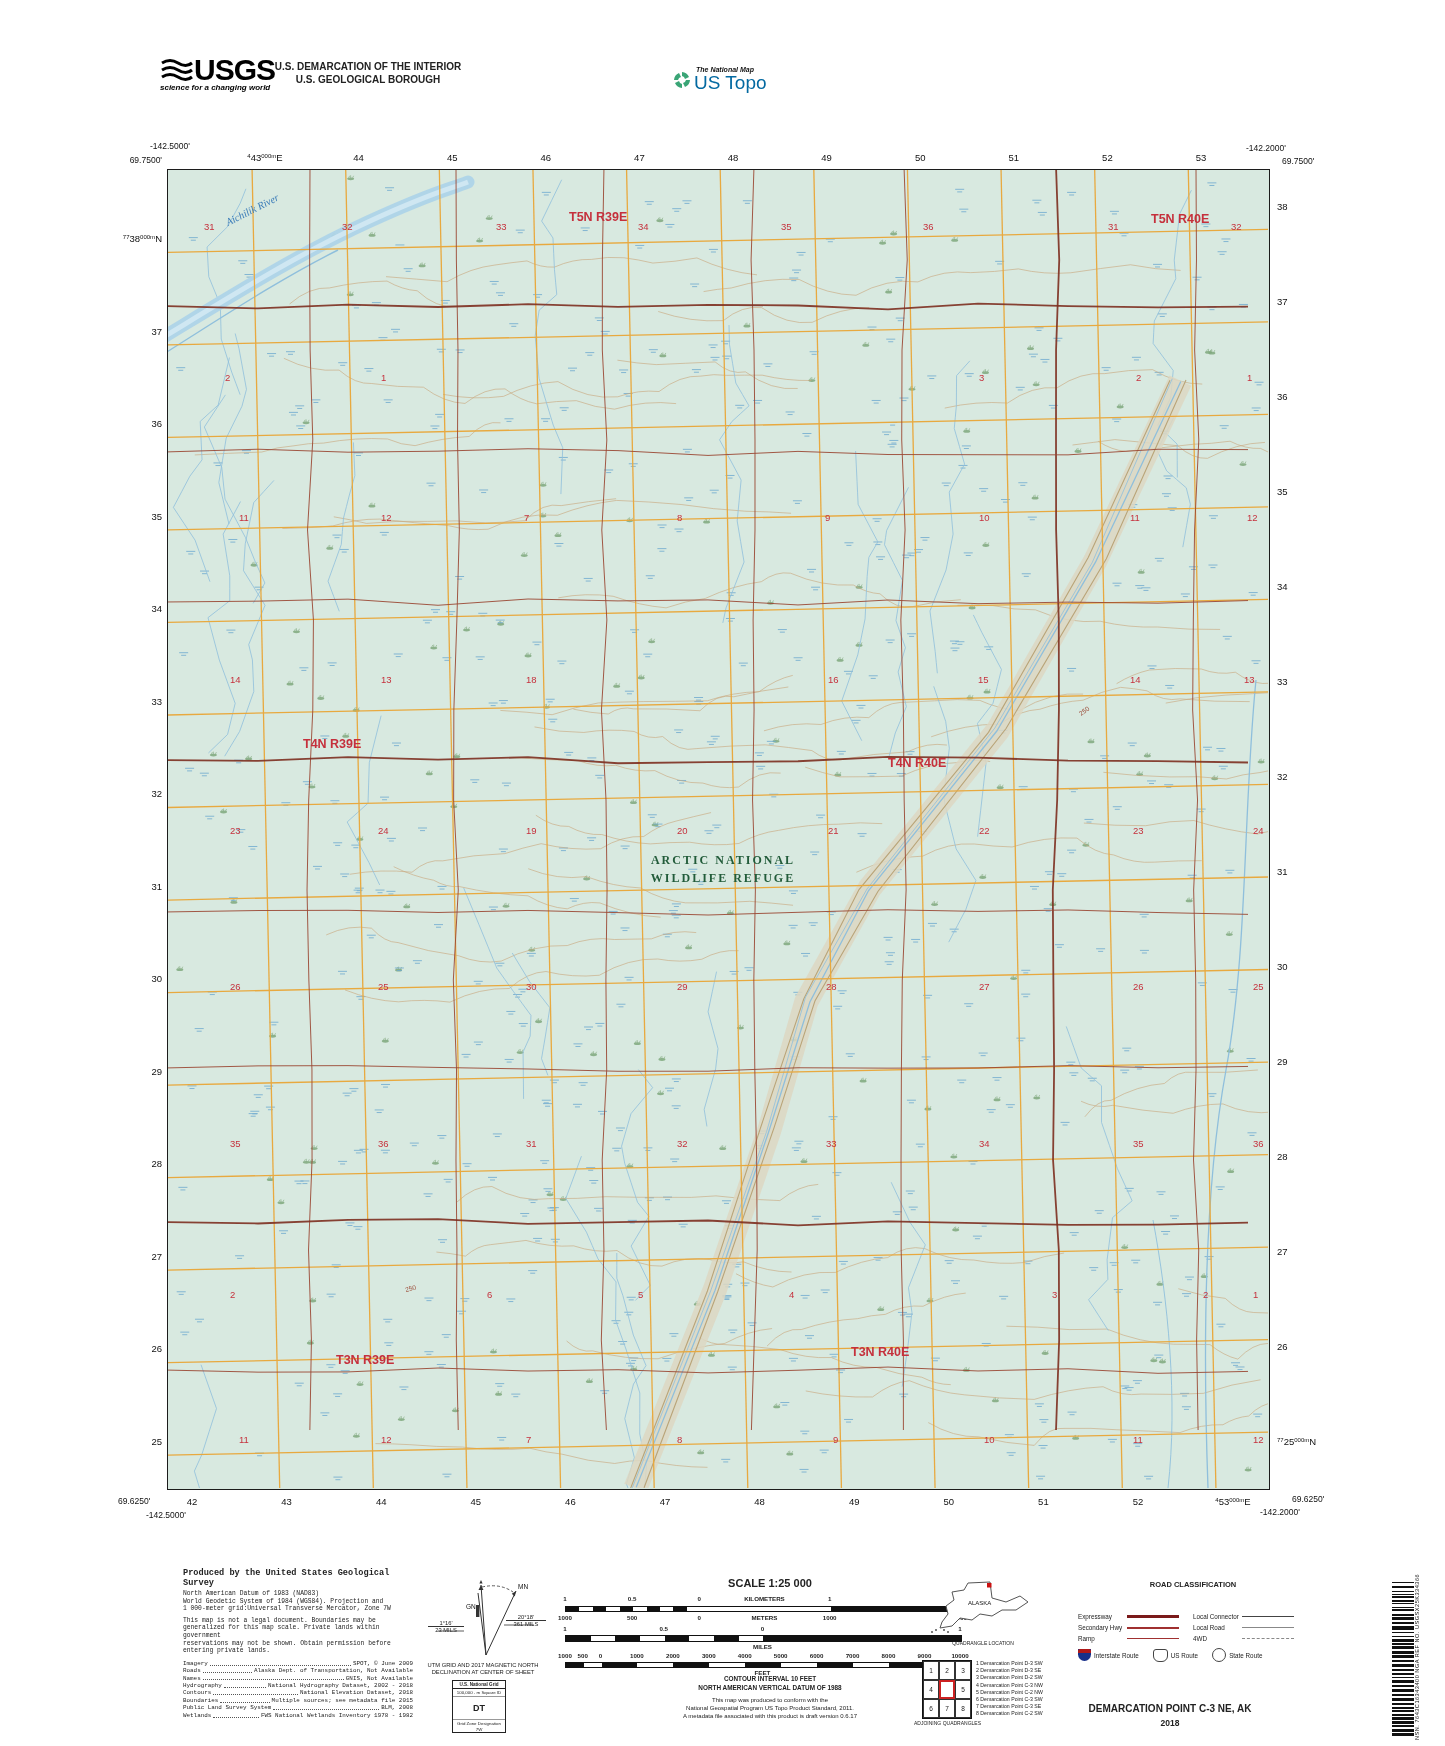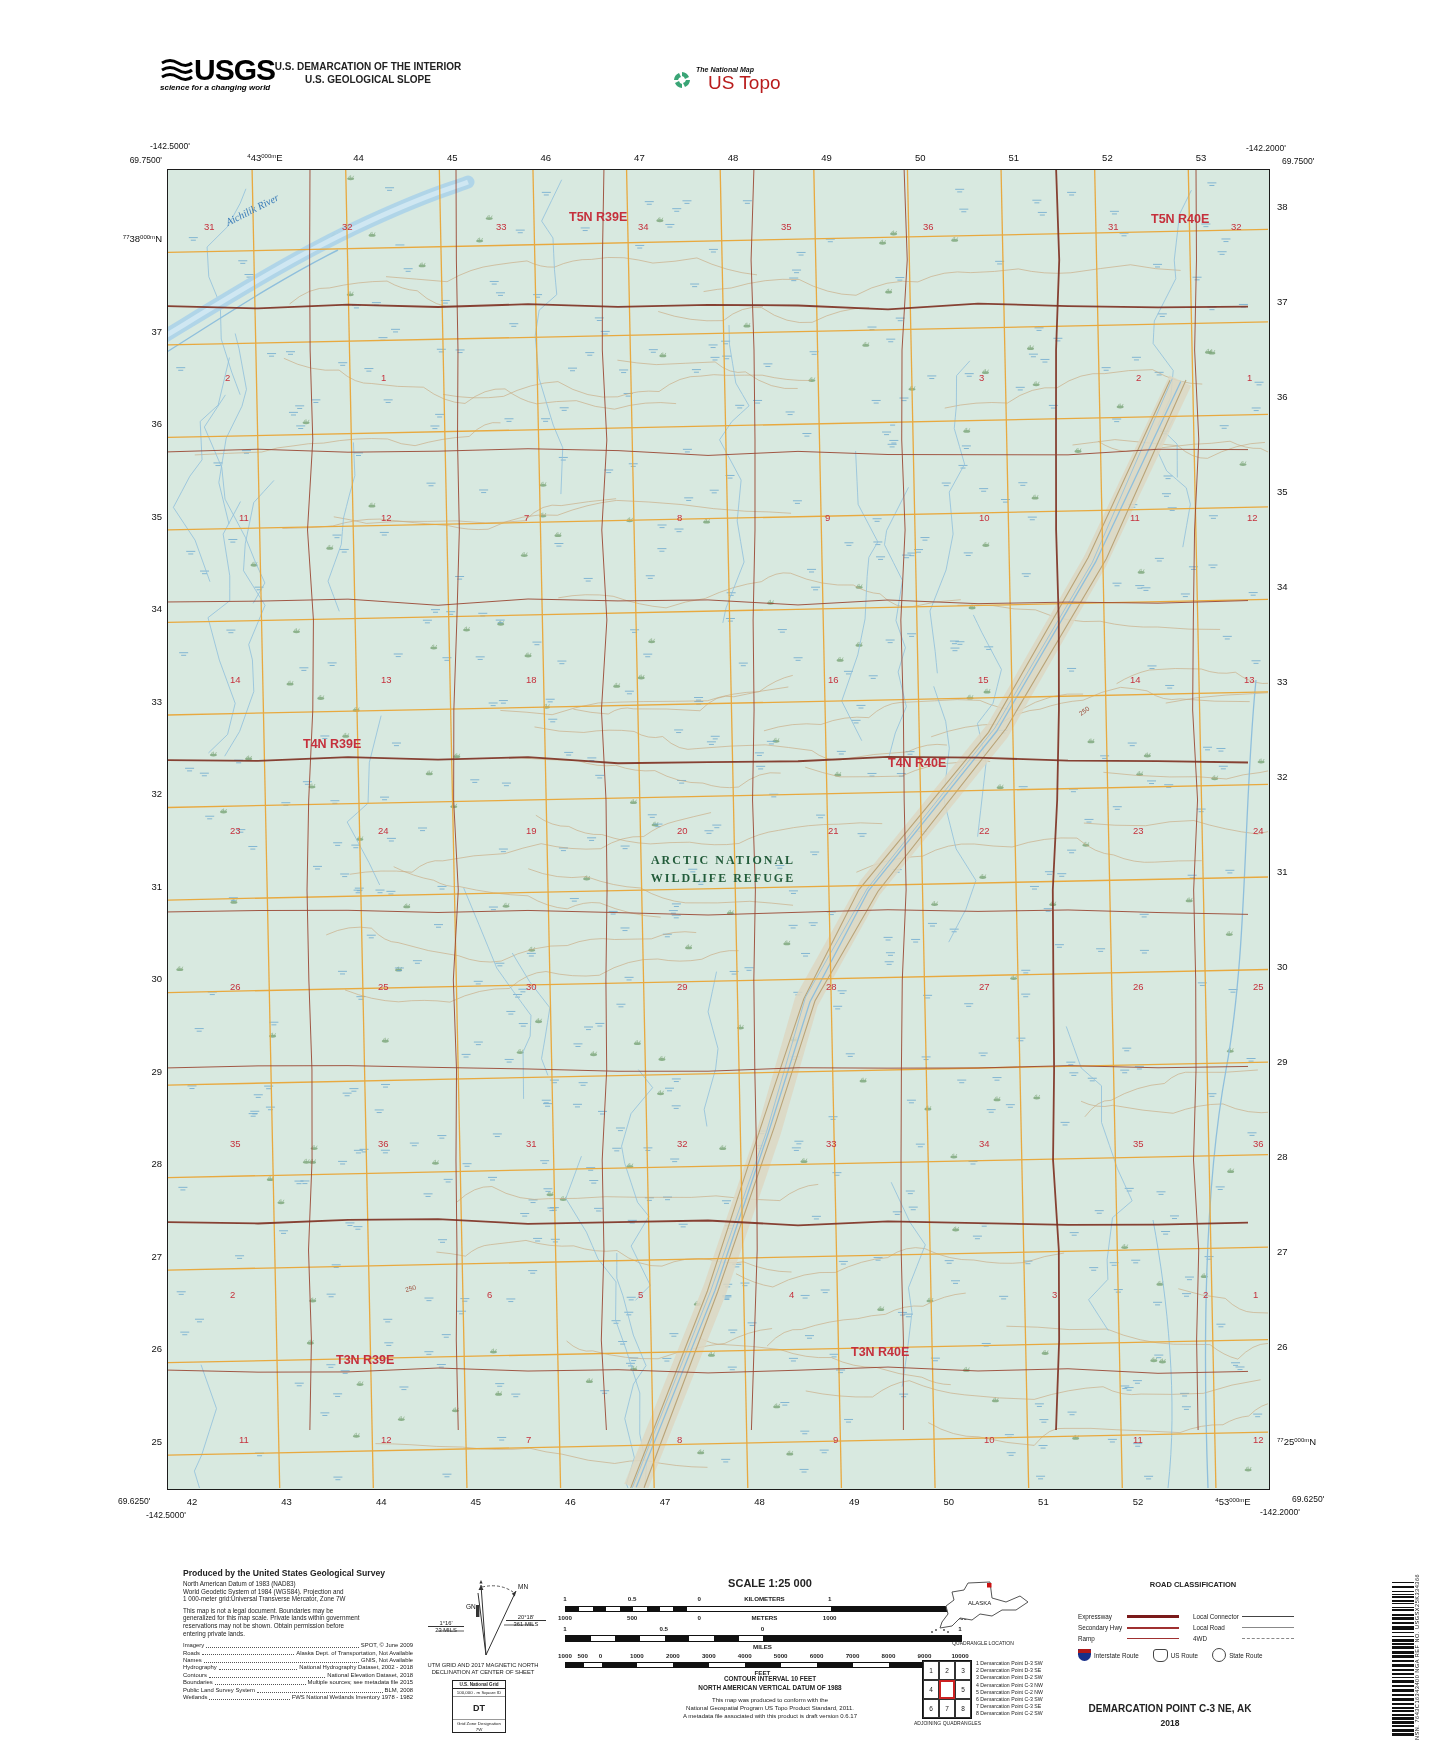--- a/index.html
+++ b/index.html
@@ -6,33 +6,33 @@
   .page{position:relative;width:1445px;height:1746px;background:#ffffff;overflow:hidden;
         font-family:"Liberation Sans",sans-serif;color:#222;padding-left:15px;}
   .abs{position:absolute;}
   
   .usgs-logo{left:160px;top:55px;width:210px;}
   .usgs-word{font-weight:bold;font-size:30px;letter-spacing:-1px;color:#000;line-height:30px;}
   .usgs-tag{font-size:8px;font-style:italic;font-weight:bold;color:#000;margin-top:-2px;}
   .dept{left:268px;top:60px;width:200px;text-align:center;font-weight:bold;font-size:10px;line-height:13px;}
   .ustopo{left:672px;top:66px;width:120px;}
   .tnm{font-size:7px;font-style:italic;font-weight:bold;color:#111;margin-left:24px;}
-  .ustopo-big{font-size:19px;color:#b91c1c;margin-left:36px;margin-top:-1px;font-weight:normal;}
+  .ustopo-big{font-size:19px;color:#0369a1;margin-left:22px;margin-top:-1px;font-weight:normal;}
   .quad-title{left:1000px;top:55px;width:390px;text-align:center;}
   .qt1{font-weight:bold;font-size:12.5px;}
   .qt2{font-weight:bold;font-size:9.5px;margin-top:3px;}
   .qt3{font-weight:bold;font-size:9.5px;margin-top:3px;}
   
   .map-frame{left:167px;top:169px;width:1103px;height:1321px;background:#d8e9e0;border:1.6px solid #1c1c1c;box-sizing:border-box;}
   .map-frame svg{position:absolute;left:0;top:0;}
   .margin-label{position:absolute;font-size:9.5px;color:#111;white-space:nowrap;}
   .gsup{font-size:6px;vertical-align:3px;}
   .corner{position:absolute;font-size:8.5px;color:#111;white-space:nowrap;}
   
-  .prod{left:183px;top:1568px;width:230px;}
+  .prod{left:183px;top:1568px;width:230px;font-family:Liberation Mono, monospace;}
   .prod-title{font-weight:bold;font-size:8.6px;margin-bottom:2px;}
   .prod-line{font-size:6.3px;line-height:7.6px;}
   .prod-gap{height:4px;}
   .credits{margin-top:5px;}
   .crline{display:flex;font-size:5.9px;line-height:7.4px;align-items:flex-end;}
   .crk{white-space:nowrap;}
   .crfill{flex:1;border-bottom:1px dotted #555;margin:0 2px 1.5px 2px;}
   .crv{white-space:nowrap;text-align:right;}
   .decl{left:408px;top:1575px;width:150px;height:88px;}
   .decl-cap{left:408px;top:1662px;width:150px;text-align:center;font-size:5.8px;line-height:7px;}
@@ -88,21 +88,21 @@
         <path d="M2 13 Q10 8 18 13 T32 13" stroke="#000" stroke-width="3" fill="none"></path>
         <path d="M2 20 Q10 15 18 20 T32 20" stroke="#000" stroke-width="3" fill="none"></path>
       </svg>
       <span class="usgs-word">USGS</span>
     </div>
     <div class="usgs-tag">science for a changing world</div>
   </div>
 
   <div class="abs dept">
     <div>U.S. DEMARCATION OF THE INTERIOR</div>
-    <div>U.S. GEOLOGICAL SLOPE</div>
+    <div>U.S. GEOLOGICAL BOROUGH</div>
   </div>
 
   <div class="abs ustopo">
     <svg width="20" height="20" style="position:absolute;left:0;top:4px;">
       <path d="M10 2 A8 8 0 0 1 17 7 L13 9 A4 4 0 0 0 10 6 Z" fill="#3aa576"></path>
       <path d="M18 10 A8 8 0 0 1 13 17 L11 13 A4 4 0 0 0 14 10 Z" fill="#3aa576"></path>
       <path d="M10 18 A8 8 0 0 1 3 13 L7 11 A4 4 0 0 0 10 14 Z" fill="#3aa576"></path>
       <path d="M2 10 A8 8 0 0 1 7 3 L9 7 A4 4 0 0 0 6 10 Z" fill="#3aa576"></path>
     </svg>
     <div class="tnm">The National Map</div>

